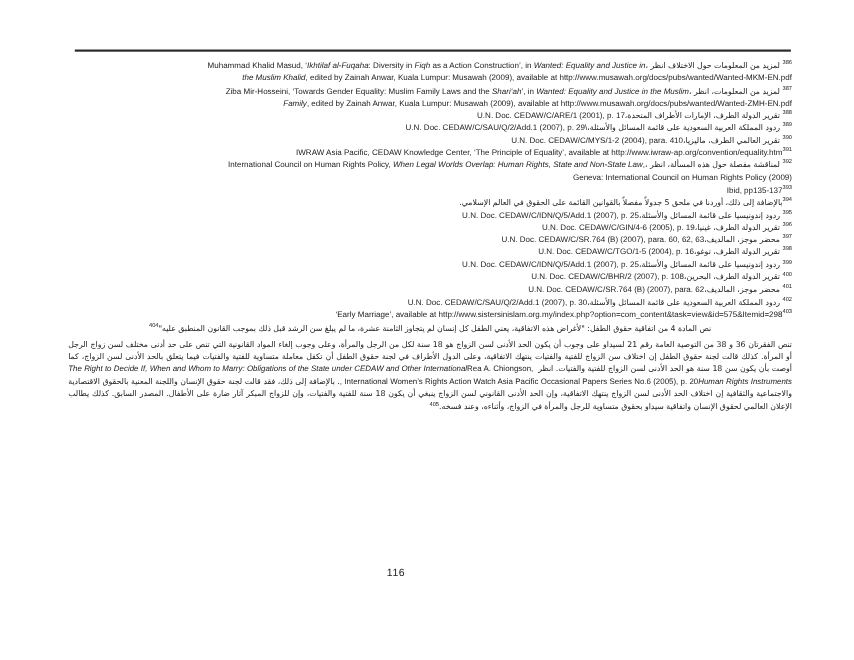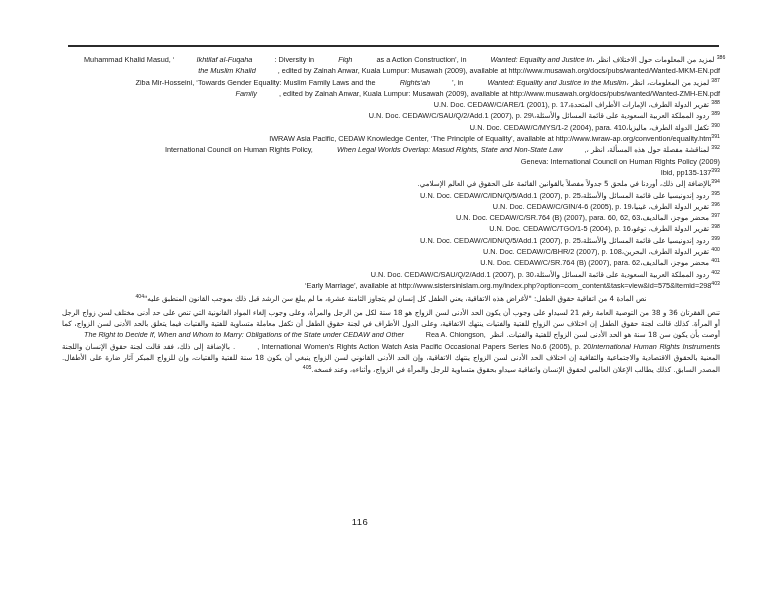--- a/index.html
+++ b/index.html
@@ -43,21 +43,20 @@
   .ar {
     font-family: "DejaVu Sans", sans-serif;
     direction: rtl;
     unicode-bidi: isolate;
     font-size: 7.1px;
   }
   .en {
     font-family: "Liberation Sans", sans-serif;
     direction: ltr;
     unicode-bidi: isolate;
-    margin-left: 22px;
   }
   .it { font-style: italic; text-align: right; }
   sup.fn {
     font-size: 5.2px;
     vertical-align: super;
     line-height: 0;
     font-family: "Liberation Sans", sans-serif;
   }
   
   .para {
@@ -95,54 +94,54 @@
       <span class="ln right">
         <span class="en">Muhammad Khalid Masud, ‘</span><span class="en it">Ikhtilaf al-Fuqaha</span><span class="en">: Diversity in </span><span class="en it">Fiqh</span><span class="en"> as a Action Construction’, in </span><span class="en it">Wanted: Equality and Justice in</span><span class="ar"> لمزيد من المعلومات حول الاختلاف انظر ،</span><sup class="fn">386</sup>
       </span>
       <span class="ln right">
         <span class="en it">the Muslim Khalid</span><span class="en">, edited by Zainah Anwar, Kuala Lumpur: Musawah (2009), available at http://www.musawah.org/docs/pubs/wanted/Wanted-MKM-EN.pdf</span>
       </span>
     </div>
 
     <div class="note">
       <span class="ln right">
-        <span class="en">Ziba Mir-Hosseini, ‘Towards Gender Equality: Muslim Family Laws and the </span><span class="en it">Rights‘ah</span><span class="en">’, in </span><span class="en it">Wanted: Equality and Justice in the Muslim</span><span class="ar"> لمزيد من المعلومات، انظر ،</span><sup class="fn">387</sup>
+        <span class="en">Ziba Mir-Hosseini, ‘Towards Gender Equality: Muslim Family Laws and the </span><span class="en it">Shari‘ah</span><span class="en">’, in </span><span class="en it">Wanted: Equality and Justice in the Muslim</span><span class="ar"> لمزيد من المعلومات، انظر ،</span><sup class="fn">387</sup>
       </span>
       <span class="ln right">
         <span class="en it">Family</span><span class="en">, edited by Zainah Anwar, Kuala Lumpur: Musawah (2009), available at http://www.musawah.org/docs/pubs/wanted/Wanted-ZMH-EN.pdf</span>
       </span>
     </div>
 
     <div class="note">
       <span class="ln right">
         <span class="en">U.N. Doc. CEDAW/C/ARE/1 (2001), p. 17</span><span class="ar"> تقرير الدولة الطرف، الإمارات الأطراف المتحدة،</span><sup class="fn">388</sup>
       </span>
     </div>
 
     <div class="note">
       <span class="ln right">
         <span class="en">U.N. Doc. CEDAW/C/SAU/Q/2/Add.1 (2007), p. 29\</span><span class="ar"> ردود المملكة العربية السعودية على قائمة المسائل والأسئلة،</span><sup class="fn">389</sup>
       </span>
     </div>
 
     <div class="note">
       <span class="ln right">
-        <span class="en">U.N. Doc. CEDAW/C/MYS/1-2 (2004), para. 410</span><span class="ar"> تكفل الدولة الطرف، ماليزيا،</span><sup class="fn">390</sup>
+        <span class="en">U.N. Doc. CEDAW/C/MYS/1-2 (2004), para. 410</span><span class="ar"> تقرير العالمي الطرف، ماليزيا،</span><sup class="fn">390</sup>
       </span>
     </div>
 
     <div class="note">
       <span class="ln right">
         <span class="en">IWRAW Asia Pacific, CEDAW Knowledge Center, ‘The Principle of Equality’, available at http://www.iwraw-ap.org/convention/equality.htm</span><sup class="fn">391</sup>
       </span>
     </div>
 
     <div class="note">
       <span class="ln right">
-        <span class="en">International Council on Human Rights Policy, </span><span class="en it">When Legal Worlds Overlap: Masud Rights, State and Non-State Law</span><span class="en">,</span><span class="ar"> لمناقشة مفصلة حول هذه المسألة، انظر ،</span><sup class="fn">392</sup>
+        <span class="en">International Council on Human Rights Policy, </span><span class="en it">When Legal Worlds Overlap: Human Rights, State and Non-State Law</span><span class="en">,</span><span class="ar"> لمناقشة مفصلة حول هذه المسألة، انظر ،</span><sup class="fn">392</sup>
       </span>
       <span class="ln right">
         <span class="en">Geneva: International Council on Human Rights Policy (2009)</span>
       </span>
     </div>
 
     <div class="note">
       <span class="ln right">
         <span class="en">Ibid, pp135-137</span><sup class="fn">393</sup>
       </span>

